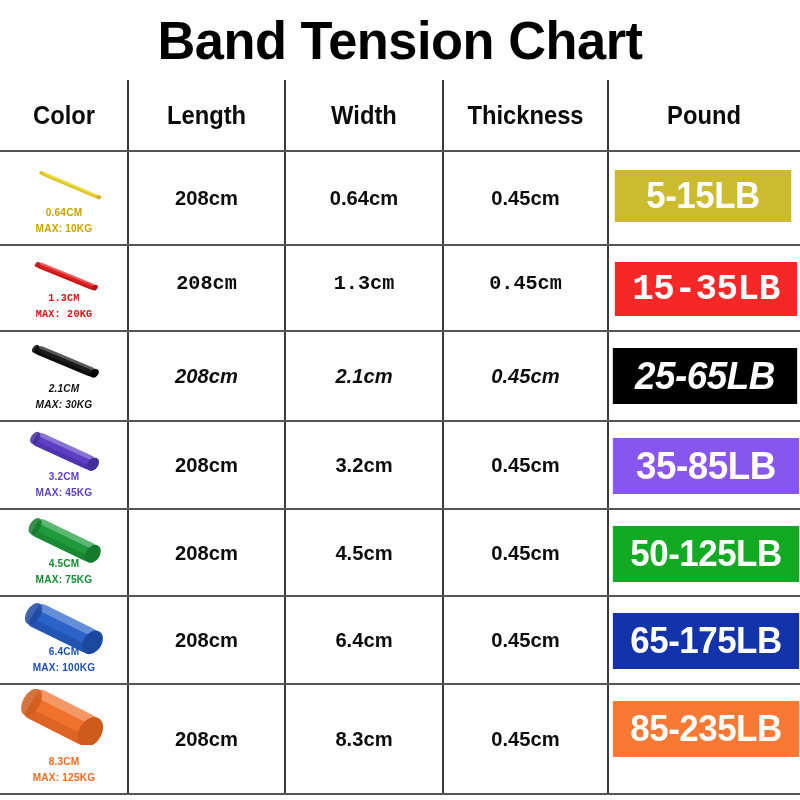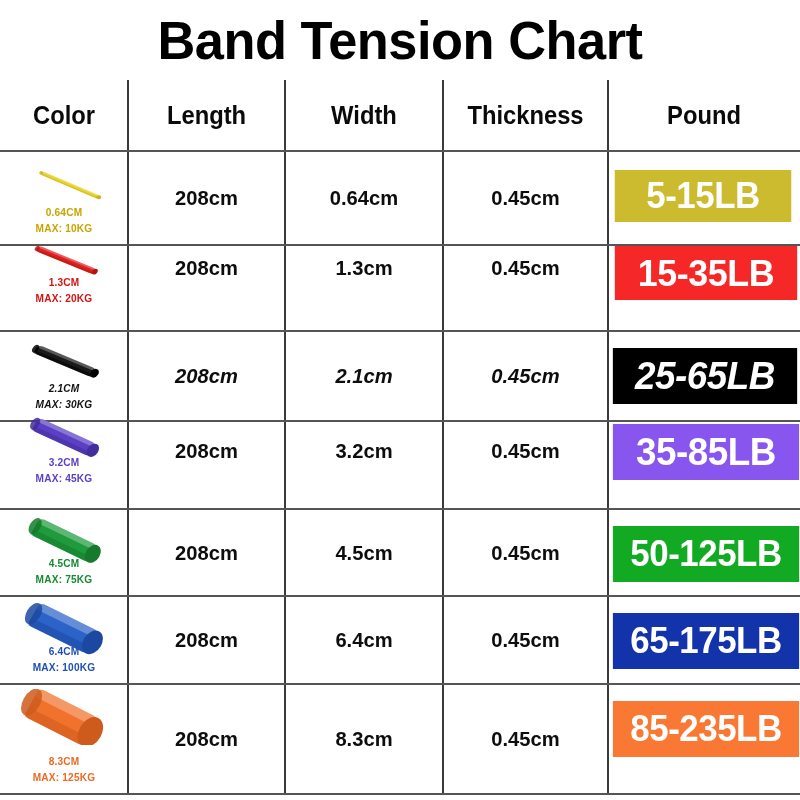--- a/index.html
+++ b/index.html
@@ -119,21 +119,21 @@
   </svg>
             </div>
             <div class="bandlabel l1" style="color: rgb(201, 164, 0); top: 54px;">0.64CM</div>
             <div class="bandlabel l2" style="color: rgb(201, 164, 0); top: 70px;">MAX: 10KG</div>
           </div>
           <div class="cell-text" style="left: 128px; width: 157px;">208cm</div>
           <div class="cell-text" style="left: 285px; width: 158px;">0.64cm</div>
           <div class="cell-text" style="left: 443px; width: 165px;">0.45cm</div>
           <div class="badge" style="left: 612px; top: 18px; width: 182px; height: 52px; font-size: 36px; background: rgb(204, 187, 46);">5-15LB</div>
         </div>
-        <div class="row" style="top: 150px; height: 75px;">
+        <div class="row" style="top: 166px; height: 75px; font-family: Liberation Mono, monospace;">
           <div class="colorcell">
             <div class="bandimg" style="left: 18px; top: 8px; width: 96px; height: 44px;">
   <svg class="bandsvg" viewBox="0 0 100 60" preserveAspectRatio="none">
     <g transform="rotate(28 50 30)">
       <rect x="16" y="26" width="68" height="8" rx="4" fill="#E02020"></rect>
       <rect x="16" y="26" width="68" height="2.4" rx="1.2" fill="#ffffff" opacity="0.28"></rect>
       <rect x="16" y="31.44" width="68" height="2.56" rx="1.2" fill="#B21212" opacity="0.55"></rect>
       <ellipse cx="84" cy="30" rx="2.72" ry="4" fill="#B21212"></ellipse>
       <ellipse cx="16" cy="30" rx="2.08" ry="3.68" fill="#B21212" opacity="0.85"></ellipse>
     </g>
@@ -161,21 +161,21 @@
   </svg>
             </div>
             <div class="bandlabel l1" style="color: rgb(17, 17, 17); top: 50px;">2.1CM</div>
             <div class="bandlabel l2" style="color: rgb(17, 17, 17); top: 66px;">MAX: 30KG</div>
           </div>
           <div class="cell-text" style="left: 128px; width: 157px;">208cm</div>
           <div class="cell-text" style="left: 285px; width: 158px;">2.1cm</div>
           <div class="cell-text" style="left: 443px; width: 165px;">0.45cm</div>
           <div class="badge" style="left: 610px; top: 16px; width: 190px; height: 56px; font-size: 38px; background: rgb(0, 0, 0);">25-65LB</div>
         </div>
-        <div class="row" style="top: 328px; height: 86px;">
+        <div class="row" style="top: 342px; height: 86px;">
           <div class="colorcell">
             <div class="bandimg" style="left: 16px; top: 4px; width: 96px; height: 50px;">
   <svg class="bandsvg" viewBox="0 0 100 60" preserveAspectRatio="none">
     <g transform="rotate(28 50 30)">
       <rect x="16" y="21.5" width="68" height="17" rx="5" fill="#5B3FC4"></rect>
       <rect x="16" y="21.5" width="68" height="5.1" rx="2.55" fill="#ffffff" opacity="0.28"></rect>
       <rect x="16" y="33.06" width="68" height="5.44" rx="2.55" fill="#432D9C" opacity="0.55"></rect>
       <ellipse cx="84" cy="30" rx="5.78" ry="8.5" fill="#432D9C"></ellipse>
       <ellipse cx="16" cy="30" rx="4.42" ry="7.82" fill="#432D9C" opacity="0.85"></ellipse>
     </g>

